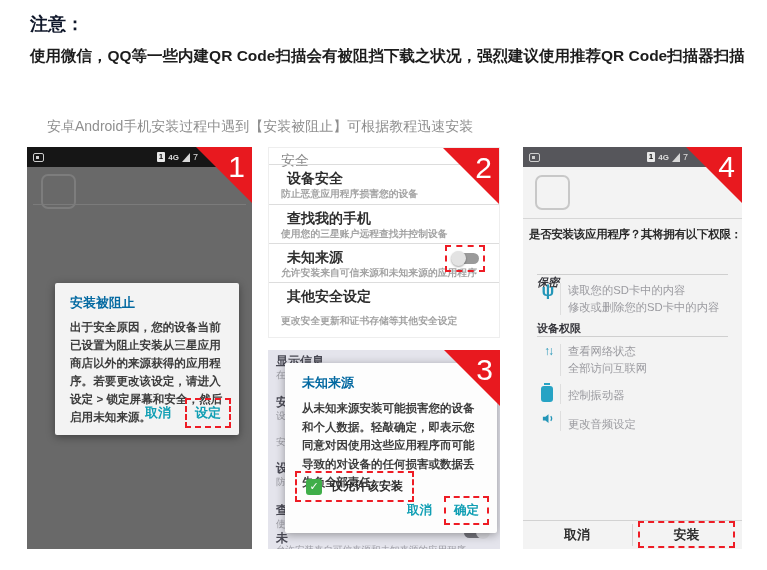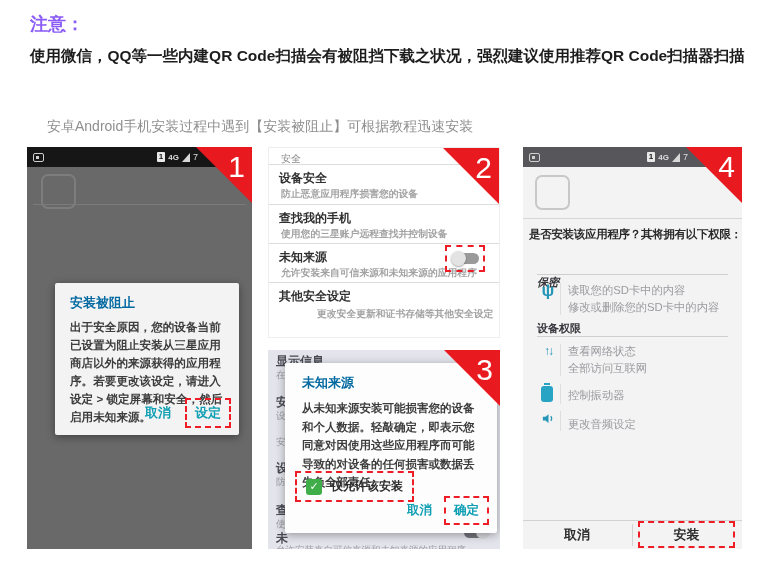--- a/index.html
+++ b/index.html
@@ -1,20 +1,20 @@
 <!DOCTYPE html>
 <html><head>
 <meta charset="utf-8">
 <style>
   * { margin:0; padding:0; box-sizing:border-box; }
   body { background:#fff; font-family:"Liberation Sans","DejaVu Sans",sans-serif; }
   .canvas { position:relative; width:767px; height:570px; background:#fff; overflow:hidden; }
 
   
-  .notice-title { position:absolute; left:30px; top:12px; font-size:18px; font-weight:bold; color:#8b5cf6; }
+  .notice-title { position:absolute; left:30px; top:12px; font-size:18px; font-weight:bold; color:#0f172a; }
   .notice-body  { position:absolute; left:30px; top:42px; width:716px; font-size:15.5px; font-weight:bold; color:#1c1c1c; line-height:27px; }
   .subtitle     { position:absolute; left:30px; top:118px; width:716px; font-size:14px; color:#8f8f8f;margin-left:17px; }
 
   
   .shot { position:absolute; overflow:hidden; }
   .tri { position:absolute; top:0; right:0; width:0; height:0; border-style:solid;
          border-width:0 56px 56px 0; border-color:transparent #e8191f transparent transparent; }
   .badge { position:absolute; top:3px; right:7px; color:#fff; font-size:30px; font-weight:400; z-index:5; }
   .dash { border:2px dashed #ee1c25; }
   .divider { position:absolute; height:1px; background:#ddd; }
@@ -38,22 +38,22 @@
   .s1-div { left:6px; right:6px; top:57px; background:#7b7b7b; }
   .dlg1 { position:absolute; left:28px; top:136px; width:184px; height:152px; background:#f3f3f3;
           border-radius:2px; box-shadow:0 2px 8px rgba(0,0,0,.4); }
   .dlg-title { position:absolute; left:15px; top:11px; font-size:13px; font-weight:bold; color:#0369a1; }
   .dlg1-body { position:absolute; left:15px; top:35px; width:156px; font-size:11.6px; line-height:18px; color:#3d3d3d; font-weight:600; }
   .dlg1-btns { position:absolute; right:8px; bottom:7px; display:flex; align-items:center; gap:6px; font-size:13px; }
   .dlg-btn { padding:4px 8px; cursor:pointer; }
 
   
   .shot2 { left:268px; top:147px; width:232px; height:191px; background:#fff; border:1px solid #eee; }
-  .s2-header { position:absolute; left:12px; top:4px; font-size:10px; color:#8b8b8b; }
-  .li-title { position:absolute; left:10px; font-size:12px; font-weight:bold; color:#2f2f2f; }
+  .s2-header { position:absolute; left:12px; top:4px; font-size:14px; color:#8b8b8b; }
+  .li-title { position:absolute; left:18px; font-size:14px; font-weight:bold; color:#2f2f2f; }
   .li-sub   { position:absolute; left:12px; font-size:9.8px; color:#a3a3a3; white-space:nowrap;font-weight:bold; }
   .toggle { position:relative; width:28px; height:13px; }
   .toggle .pill { position:absolute; left:3px; top:1px; width:25px; height:11px; background:#9a9a9a; border-radius:6px; }
   .toggle .knob { position:absolute; left:0; top:-1px; width:15px; height:15px; background:#e3e3e3; border-radius:50%;
                   box-shadow:0 1px 2px rgba(0,0,0,.35); }
   .s2-togglebox { position:absolute; right:14px; top:97px; padding:5px 4px; }
 
   
   .shot3 { left:268px; top:350px; width:232px; height:199px; background:#e4e4ec; }
   .bg-title { position:absolute; left:8px; font-size:12px; font-weight:bold; color:#4a4a55; }
@@ -136,21 +136,21 @@
     <div class="li-sub" style="top:119px;">允许安装来自可信来源和未知来源的应用程序</div>
     <div class="s2-togglebox dash">
       <div class="toggle">
         <div class="pill"></div>
           <div class="knob"></div>
       </div>
     </div>
     <div class="divider" style="left:0;right:0;top:134px;"></div>
 
     <div class="li-title" style="top:140px;">其他安全设定</div>
-    <div class="li-sub" style="top:160px;margin-left:36px;">更改安全更新和证书存储等其他安全设定</div>
+    <div class="li-sub" style="top:167px;">更改安全更新和证书存储等其他安全设定</div>
 
     <div class="tri"></div>
     <div class="badge">2</div>
   </div>
 
   <div class="shot shot3">
 
     <div class="bg-title" style="top:3px;">显示信息</div>
     <div class="bg-sub" style="top:19px;">在</div>
     <div class="bg-title" style="top:44px;">安</div>

